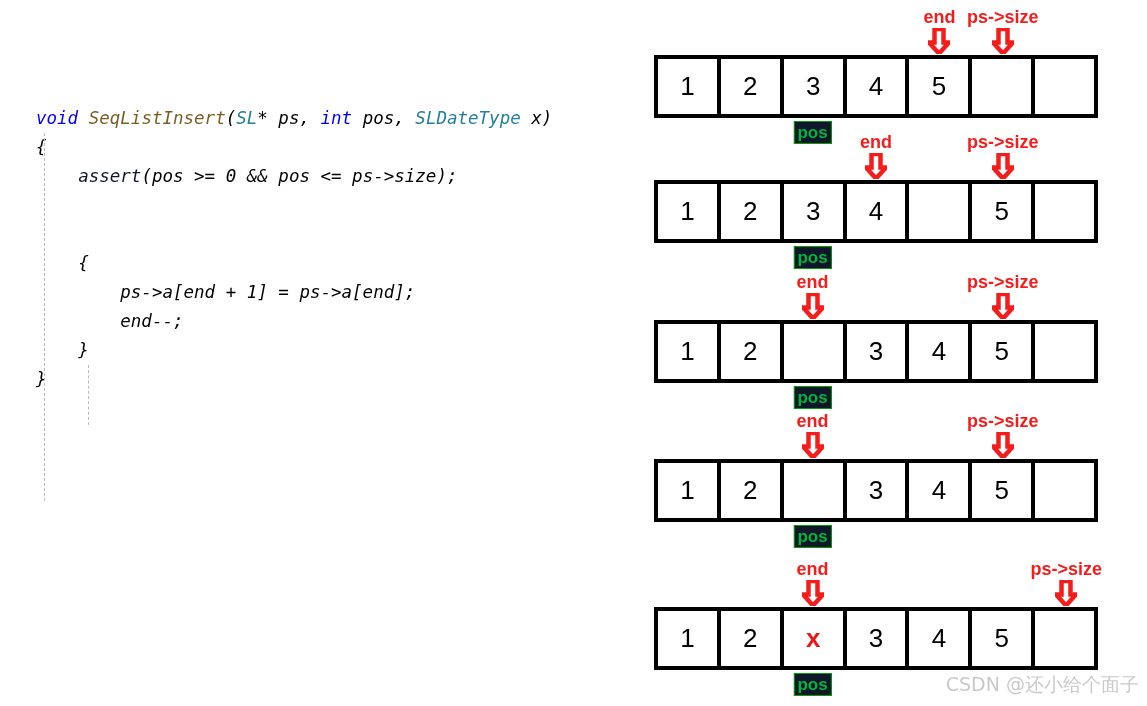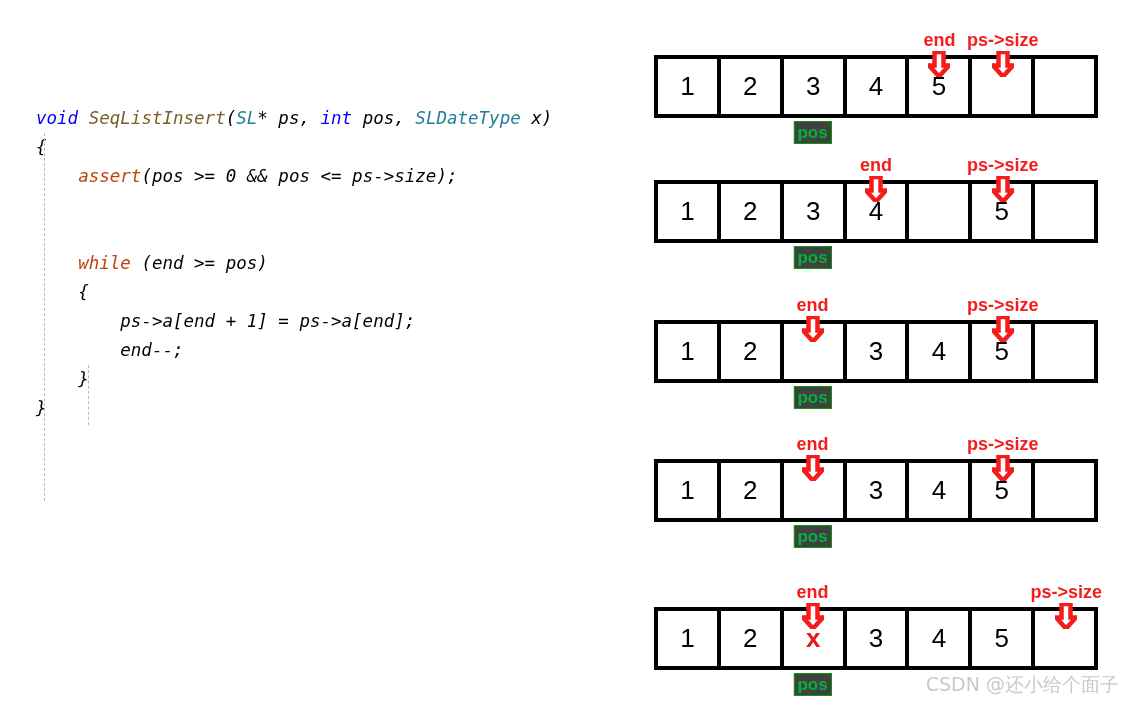--- a/index.html
+++ b/index.html
@@ -28,21 +28,21 @@
     font-size: 17.5px;
     line-height: 29px;
     height: 29px;
     white-space: pre;
     color: #000000;
     letter-spacing: 0px;
   }
   .code-line.blank { color: transparent; }
 
   .kw      { color: #0000ff; }        
-  .kw2     { color: #c2410c; }        
+  .kw2     { color: #0f172a; }        
   .fn      { color: #795e26; }        
   .type    { color: #267f99; }        
   .pl      { color: #000000; }
 
   
   .guide {
     position: absolute;
     width: 0;
     border-left: 1px dashed #b9b9b9;
   }
@@ -88,21 +88,20 @@
     color: #e8191b;
     font-weight: bold;
   }
 
   
   .marker {
     position: absolute;
     transform: translateX(-50%);
     text-align: center;
     width: 110px;
-    margin-top: 23px;
   }
   .marker .mlabel {
     font-family: "Liberation Sans", sans-serif;
     font-size: 18px;
     font-weight: bold;
     color: #f51c1c;
     line-height: 20px;
     white-space: nowrap;
   }
   .marker .marrow {
@@ -116,45 +115,44 @@
   .pos-tag {
     position: absolute;
     transform: translateX(-50%);
     border: 1.5px solid #00a000;
     color: #00b33c;
     font-family: "Liberation Sans", sans-serif;
     font-size: 17px;
     font-weight: bold;
     line-height: 17px;
     padding: 2px 3px 2px 3px;
-    background: #404040;
+    background: #0f172a;
     white-space: nowrap;
   }
 
   
   #watermark {
     position: absolute;
-    right: 28px;
+    right: 8px;
     bottom: 8px;
     font-family: "DejaVu Sans", sans-serif;
     font-size: 19px;
     color: #c9c9c9;
     white-space: nowrap;
   }
 </style>
 </head>
 <body>
 
 <div id="code-panel">
     <div class="code-line"><span class="kw">void</span><span class="pl"> </span><span class="fn">SeqListInsert</span><span class="pl">(</span><span class="type">SL</span><span class="pl">* ps, </span><span class="kw">int</span><span class="pl"> pos, </span><span class="type">SLDateType</span><span class="pl"> x)</span></div>
     <div class="code-line"><span class="pl">{</span></div>
     <div class="code-line"><span class="pl">    </span><span class="kw2">assert</span><span class="pl">(pos &gt;= </span><span class="pl">0</span><span class="pl"> &amp;&amp; pos &lt;= ps-&gt;size);</span></div>
     <div class="code-line blank"> </div>
     <div class="code-line blank"> </div>
-    <div class="code-line"><span class="pl">    </span><span class="kw2">while</span><span class="pl"> (end &gt;= pos)</span></div>
     <div class="code-line"><span class="pl">    {</span></div>
     <div class="code-line"><span class="pl">        ps-&gt;a[end + </span><span class="pl">1</span><span class="pl">] = ps-&gt;a[end];</span></div>
     <div class="code-line"><span class="pl">        end--;</span></div>
     <div class="code-line"><span class="pl">    }</span></div>
     <div class="code-line"><span class="pl">}</span></div>
   </div>
 <div class="guide" id="guide-outer"></div>
 <div class="guide" id="guide-inner"></div>
 
 <div id="diagram">

